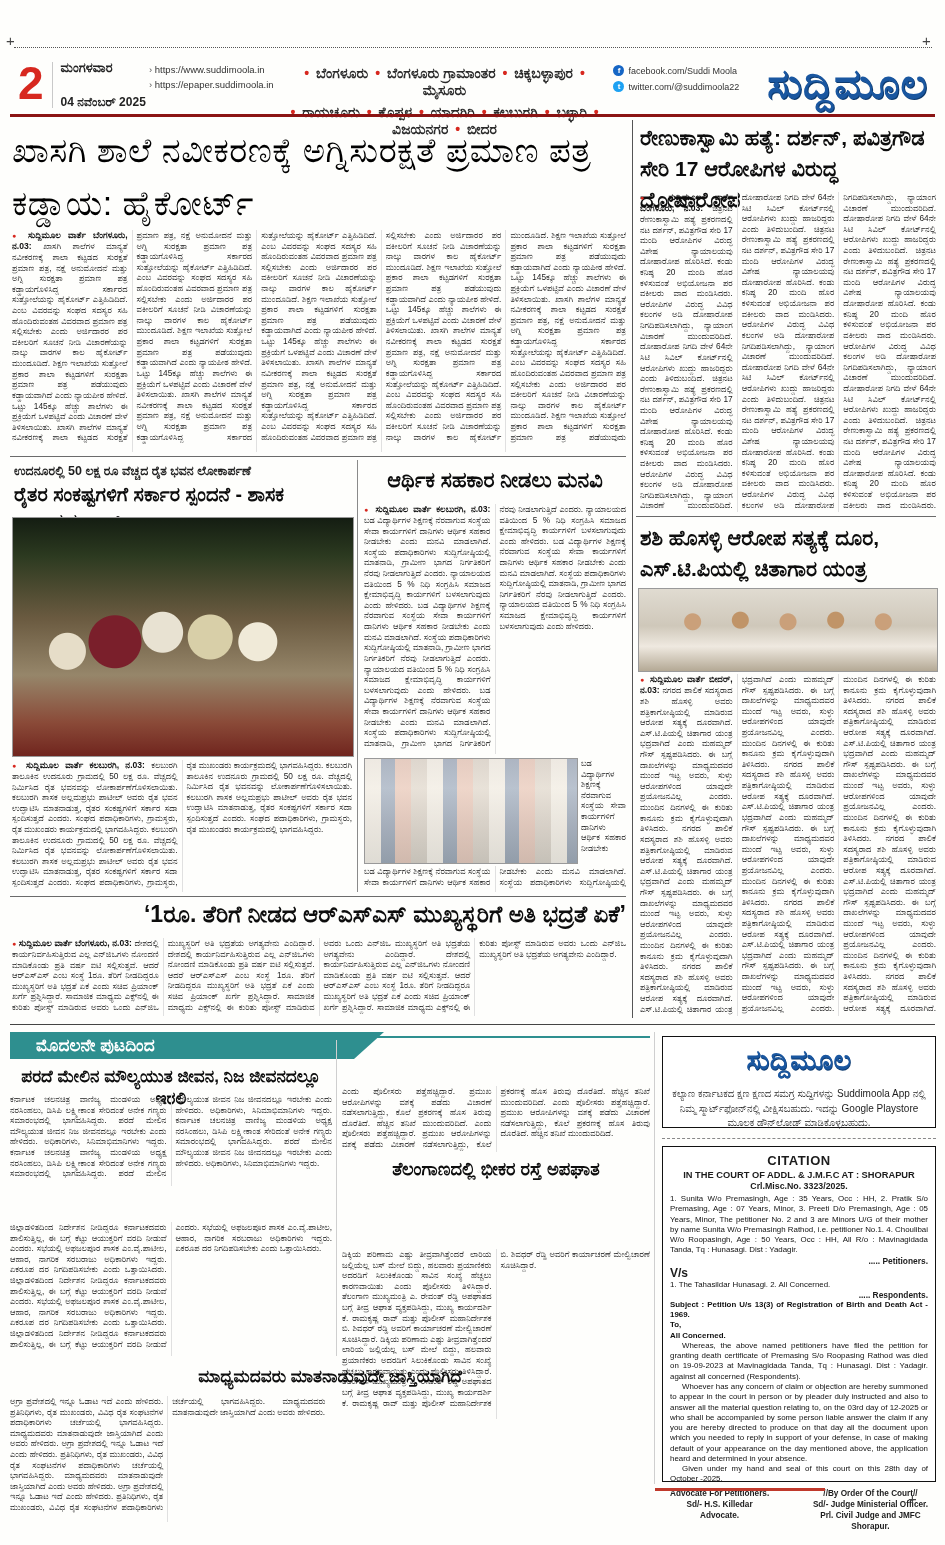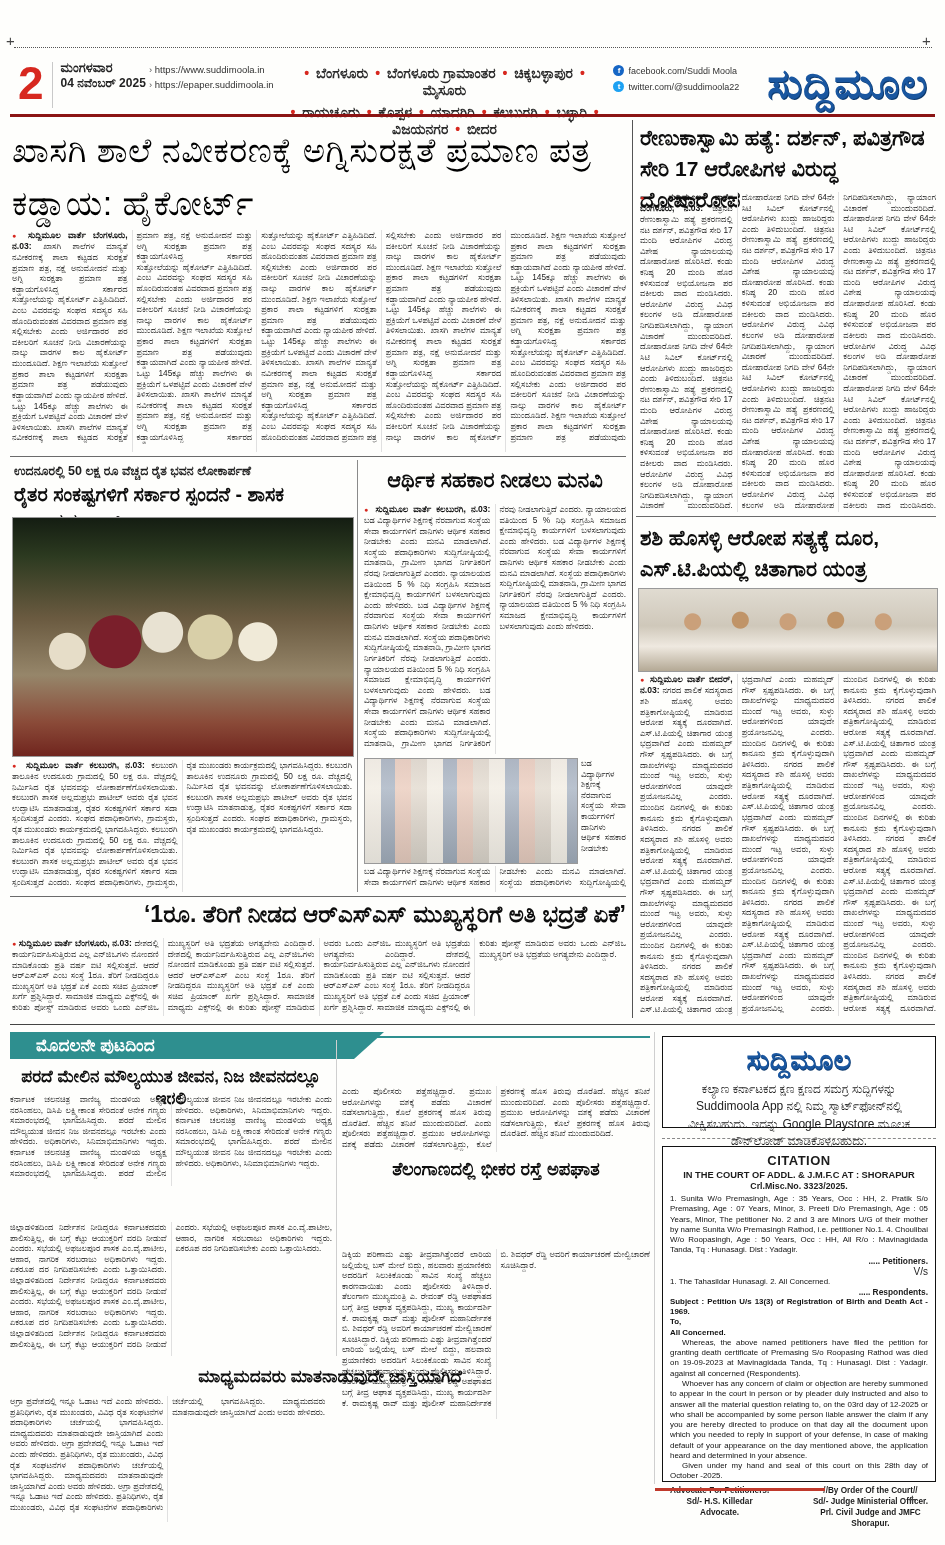--- a/index.html
+++ b/index.html
@@ -8,21 +8,21 @@
   .abs{position:absolute;}
   .rule-h{background:#6b6b6b;height:1px;}
   .rule-v{background:#8a8a8a;width:1px;}
   .crop{color:#444;font-size:15px;font-weight:400;}
   .dotline{border-top:1px dotted #555;}
 
   
   .pagenum{font-size:46px;font-weight:bold;color:#d7281f;line-height:1;}
   .hdr-sep{width:1px;background:#c9c9c9;}
   .hdr-date1{font-size:13px;font-weight:bold;color:#232323;}
-  .hdr-date2{font-size:12px;font-weight:bold;color:#232323;margin-top:0;}
+  .hdr-date2{font-size:12px;font-weight:bold;color:#232323;margin-top:19px;}
   .hdr-url{font-size:9.5px;color:#333;margin-top:4px;}
   .hdr-url::before{content:"› ";color:#555;}
   .cities{font-size:14px;font-weight:bold;color:#2a2a2a;margin-top:5px;text-align:center;}
   .red-dot{color:#d7281f;padding:0 3px;}
   .social{font-size:9px;color:#333;margin-top:5px;display:flex;align-items:center;gap:4px;}
   .soc-ic{display:inline-block;width:11px;height:11px;border-radius:50%;color:#fff;
           font-size:8px;font-weight:bold;text-align:center;line-height:11px;}
   .fb{background:#1666c5;} .tw{background:#1da1f2;}
   .masthead{font-size:41px;font-weight:bold;color:#1a57a0;letter-spacing:1px;
             text-shadow:1px 1px 0 #0d3a6e;line-height:1;}
@@ -68,29 +68,29 @@
   
   .banner{background:#2e8f8f;color:#fff;font-size:17px;font-weight:bold;
           display:flex;align-items:center;padding-left:26px;
           clip-path:polygon(0 0,100% 0,calc(100% - 30px) 100%,0 100%);}
   .banner-line{background:#2e8f8f;height:2px;}
 
   
   .box{border:1.5px solid #111;background:#fff;}
   .appbox-logo{font-size:27px;font-weight:bold;color:#1a57a0;text-align:center;
                text-shadow:.5px .5px 0 #0d3a6e;letter-spacing:.5px;}
-  .appbox-text{font-size:12px;line-height:1.45;text-align:center;color:#1d1d1d;margin-top:5px;}
+  .appbox-text{font-size:10px;line-height:1.45;text-align:center;color:#1d1d1d;margin-top:11px;}
   .dashed{border-top:1px dashed #888;}
 
   .cit{font-size:7.9px;line-height:1.3;color:#111;text-align:justify;}
   .cit-title{font-size:13px;font-weight:bold;text-align:center;letter-spacing:.5px;}
   .cit-court{font-size:9.3px;font-weight:bold;text-align:center;margin-top:2px;}
   .cit-case{font-size:8.8px;font-weight:bold;text-align:center;margin-top:1px;}
   .cit-right{text-align:right;font-weight:bold;font-size:8.4px;}
-  .cit-center{text-align:right;font-weight:normal;font-size:10px;}
+  .cit-center{text-align:left;font-weight:bold;font-size:12px;}
   .cit-bold{font-weight:bold;}
   .cit-sig{display:flex;justify-content:space-between;font-size:8.2px;font-weight:bold;margin-top:3px;}
   .cit-sig div{text-align:center;line-height:1.35;}
 
   .redline-bottom{background:#c0392b;height:2.5px;}
 </style>
 </head>
 <body>
 
 <div id="page">

